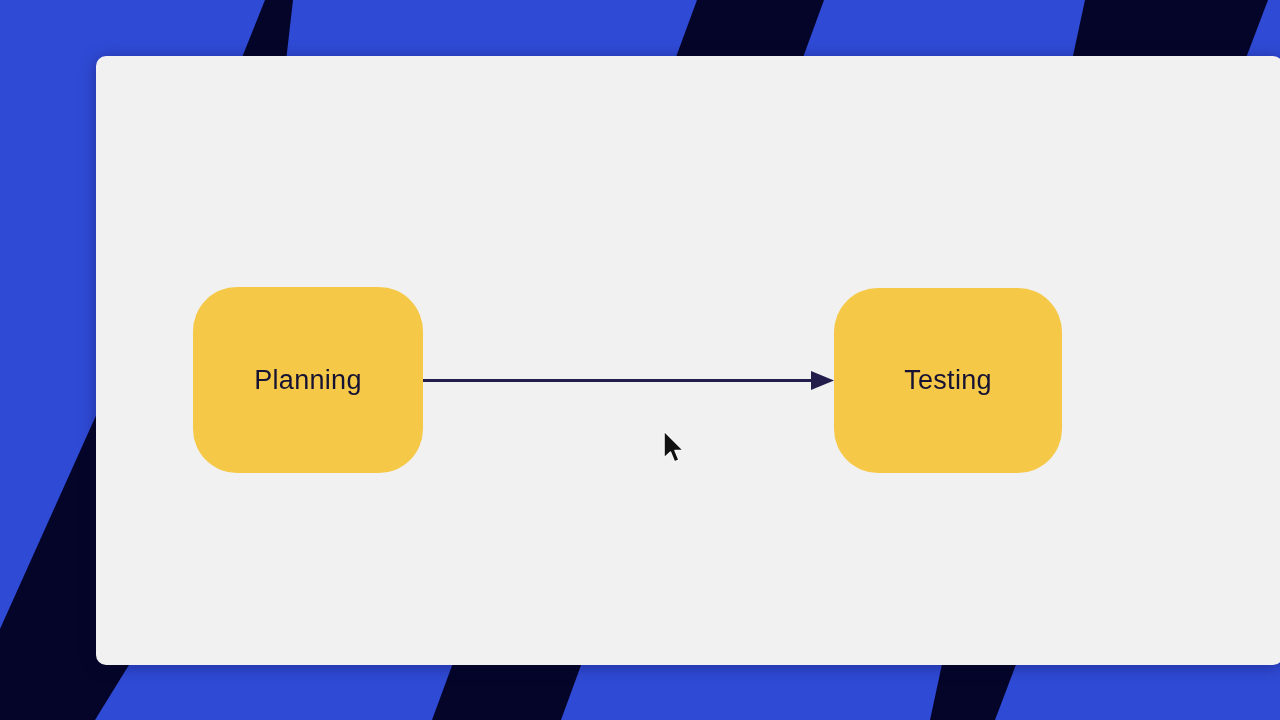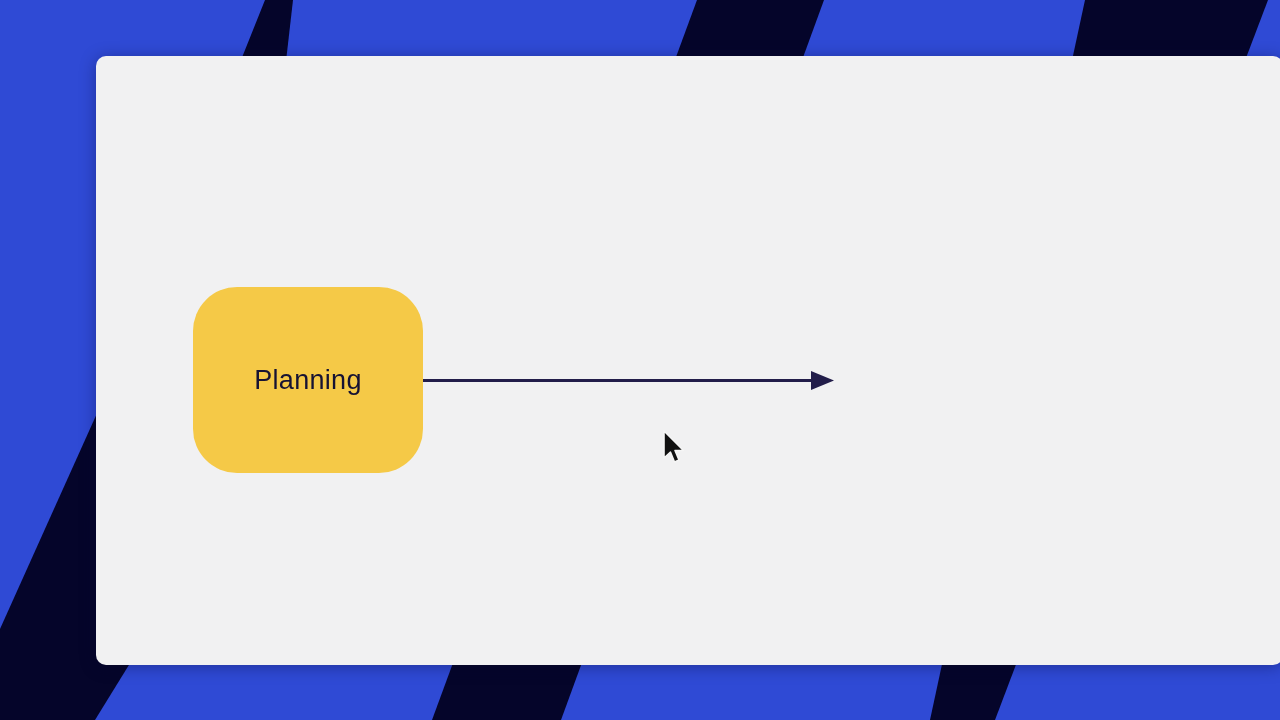--- a/index.html
+++ b/index.html
@@ -59,20 +59,23 @@
       <g stroke="var(--arrow)" fill="var(--arrow)">
         <line class="hit" x1="327" y1="324.5" x2="717" y2="324.5" stroke-width="3"></line>
         <polygon points="715,315 738,324.5 715,334" stroke="none"></polygon>
       </g>
     </svg>
 
     <div class="node node-planning">
       <span>Planning</span>
     </div>
 
+    <div class="node node-testing">
+      <span>Testing</span>
+    </div>
 
   </div>
 
   <svg class="cursor-svg" viewBox="0 0 34 40" aria-hidden="true">
     <polygon points="4,2 4,29 10.5,23.2 14.5,33 19,31 15,21.5 23.5,21.5" fill="#111111" stroke="#f5f5f5" stroke-width="1.6" stroke-linejoin="round"></polygon>
   </svg>
 
 </div>
 
 </body></html>

